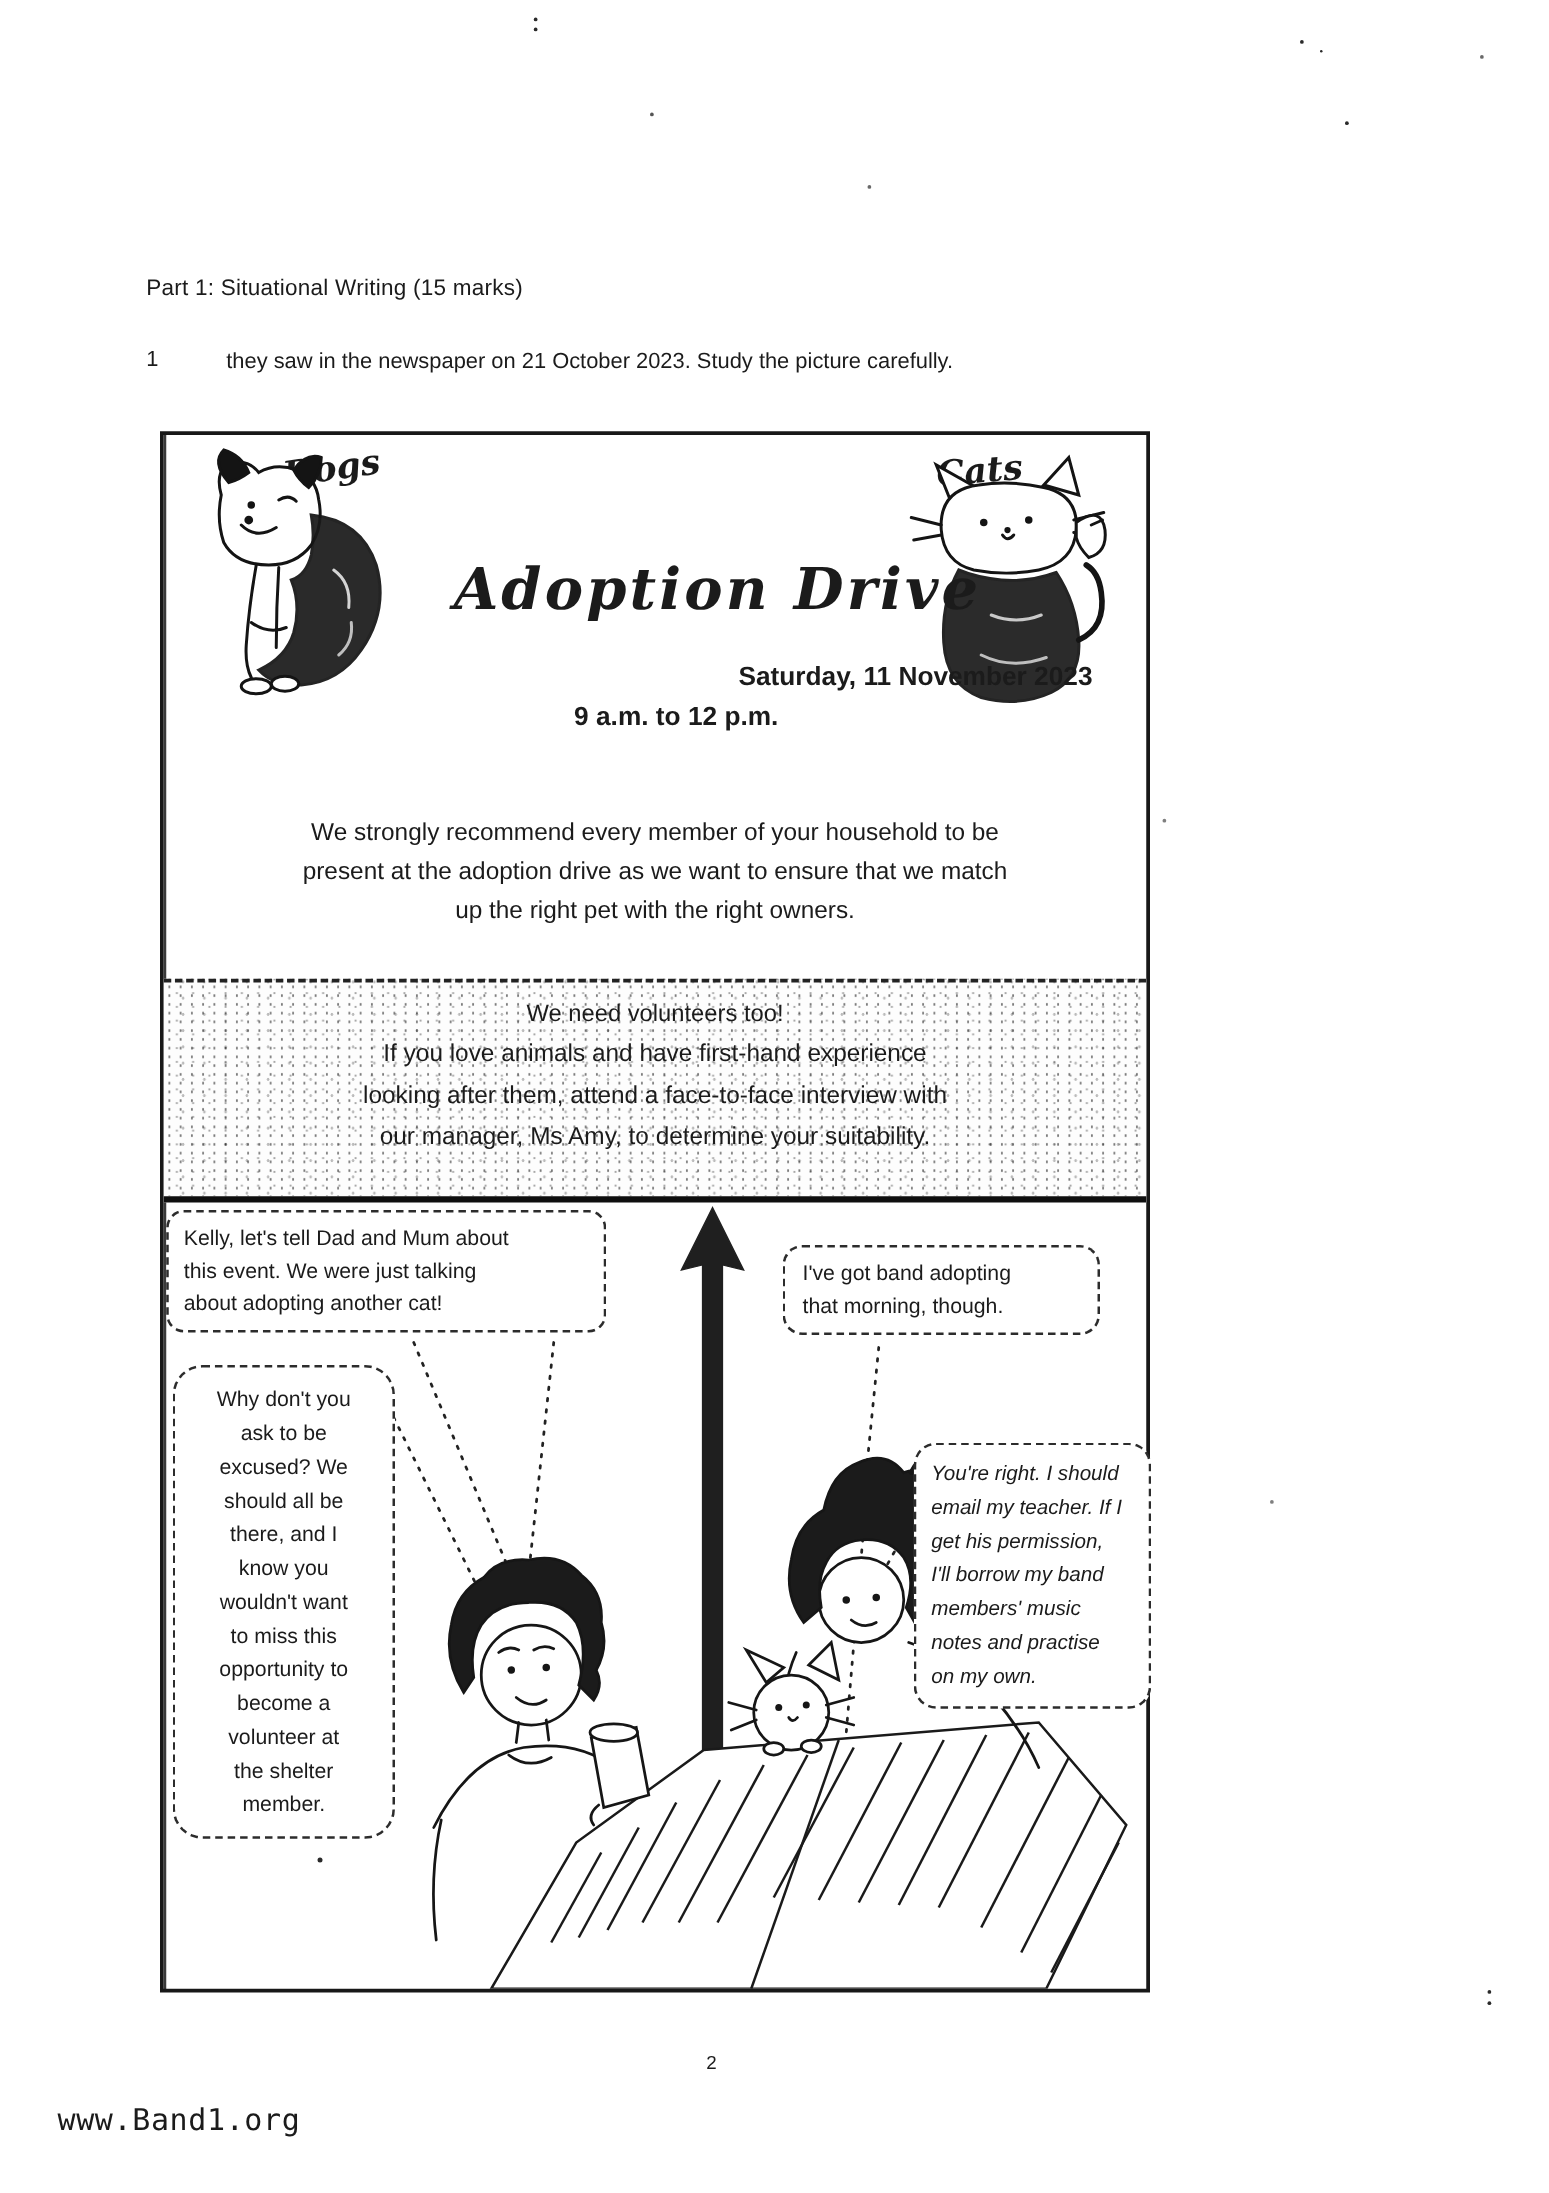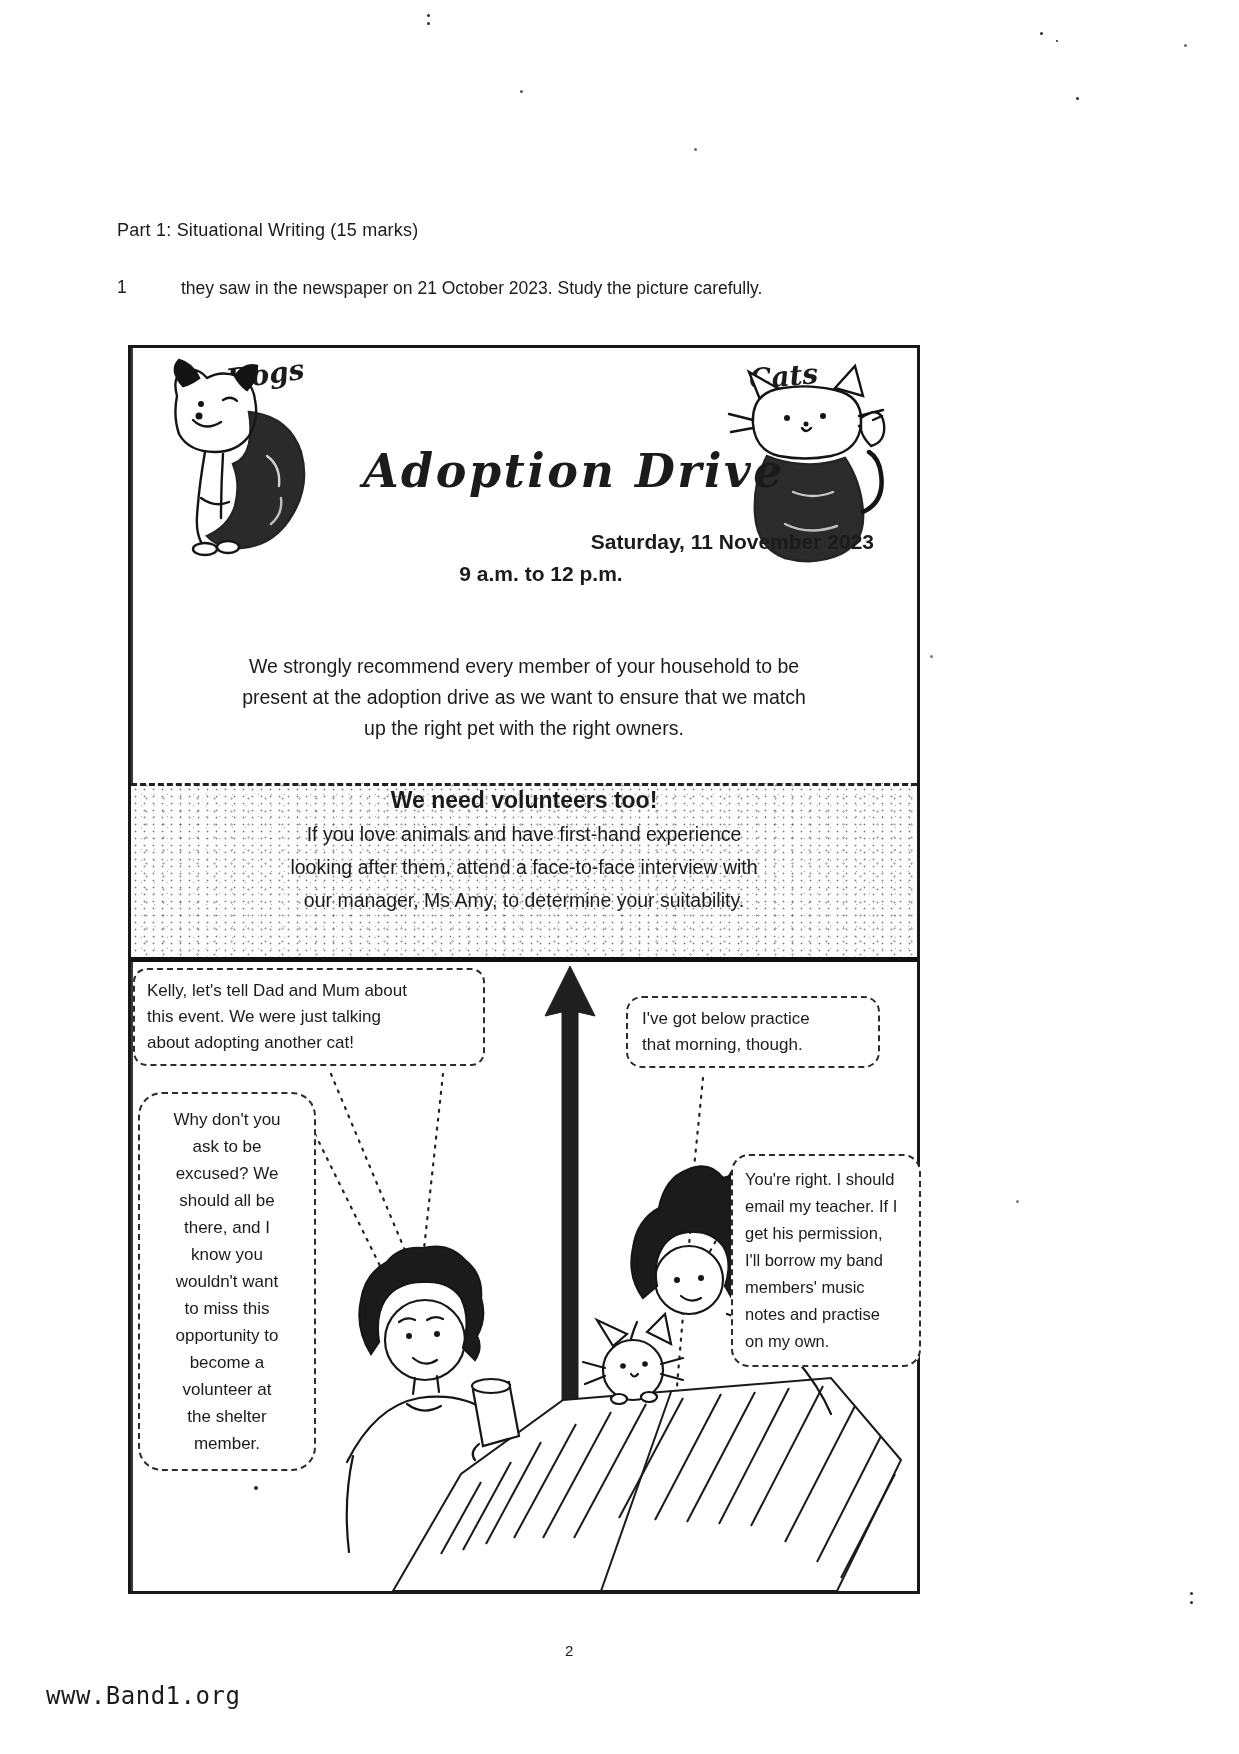--- a/index.html
+++ b/index.html
@@ -33,32 +33,32 @@
   .volunteer{left:0;top:435px;width:786px;height:179px;box-sizing:border-box;
              border-top:3px dashed #222;border-bottom:5px solid #0f0f0f;
              text-align:center;
              background:
                radial-gradient(circle,rgba(15,15,15,.55) .8px,transparent 1.1px),
                radial-gradient(circle,rgba(15,15,15,.38) .7px,transparent 1px),
                radial-gradient(circle,rgba(15,15,15,.28) 1px,transparent 1.3px),
                #fdfdfd;
              background-size:9px 7px,13px 11px,17px 13px;
              background-position:0 0,4px 3px,7px 6px;}
-  .vol-head{margin-top:1px;font-size:23px;font-weight:700;}
+  .vol-head{margin-top:15px;font-size:19px;font-weight:400;}
   .vol-body{margin-top:4px;font-size:19.5px;line-height:33px;}
 
   
   .comic{left:0;top:614px;width:786px;height:629px;}
   .comic svg.art{position:absolute;left:0;top:0;z-index:1;}
   .bubble{position:absolute;z-index:2;background:#fff;border:2px dashed #2c2c2c;
           box-sizing:border-box;font-size:17px;}
   .bub-a{left:2px;top:6px;width:352px;border-radius:14px;padding:8px 12px;line-height:26px;}
   .bub-b{left:495px;top:34px;width:254px;border-radius:16px;padding:8px 14px;line-height:26px;}
   .bub-c{left:7px;top:130px;width:178px;border-radius:24px;padding:12px 12px;line-height:27px;text-align:center;}
-  .bub-d{left:600px;top:192px;width:190px;border-radius:18px;padding:10px 12px;line-height:27px;font-size:16.5px;}
+  .bub-d{left:600px;top:192px;width:190px;border-radius:18px;padding:10px 12px;line-height:27px;font-size:16.5px;font-style:italic;}
 
   .pagenum{left:565px;top:1642px;font-size:15px;}
   .footer{left:46px;top:1682px;font-family:"DejaVu Sans Mono",monospace;font-size:24px;letter-spacing:.5px;}
 </style>
 </head>
 <body>
 
 <div class="page">
 
   <div class="speck" style="left:427px;top:14px;width:3px;height:3px;"></div>
@@ -228,21 +228,21 @@
           <ellipse cx="518" cy="435" rx="8" ry="5" fill="#fff"></ellipse>
         </g>
       </svg>
 
       <div class="bubble bub-a">
           <div class="tl">Kelly, let's tell Dad and Mum about</div>
           <div class="tl">this event. We were just talking</div>
           <div class="tl">about adopting another cat!</div>
         </div>
       <div class="bubble bub-b">
-          <div class="tl">I've got below practice</div>
+          <div class="tl">I've got band adopting</div>
           <div class="tl">that morning, though.</div>
         </div>
       <div class="bubble bub-c">
           <div class="tl">Why don't you</div>
           <div class="tl">ask to be</div>
           <div class="tl">excused? We</div>
           <div class="tl">should all be</div>
           <div class="tl">there, and I</div>
           <div class="tl">know you</div>
           <div class="tl">wouldn't want</div>

